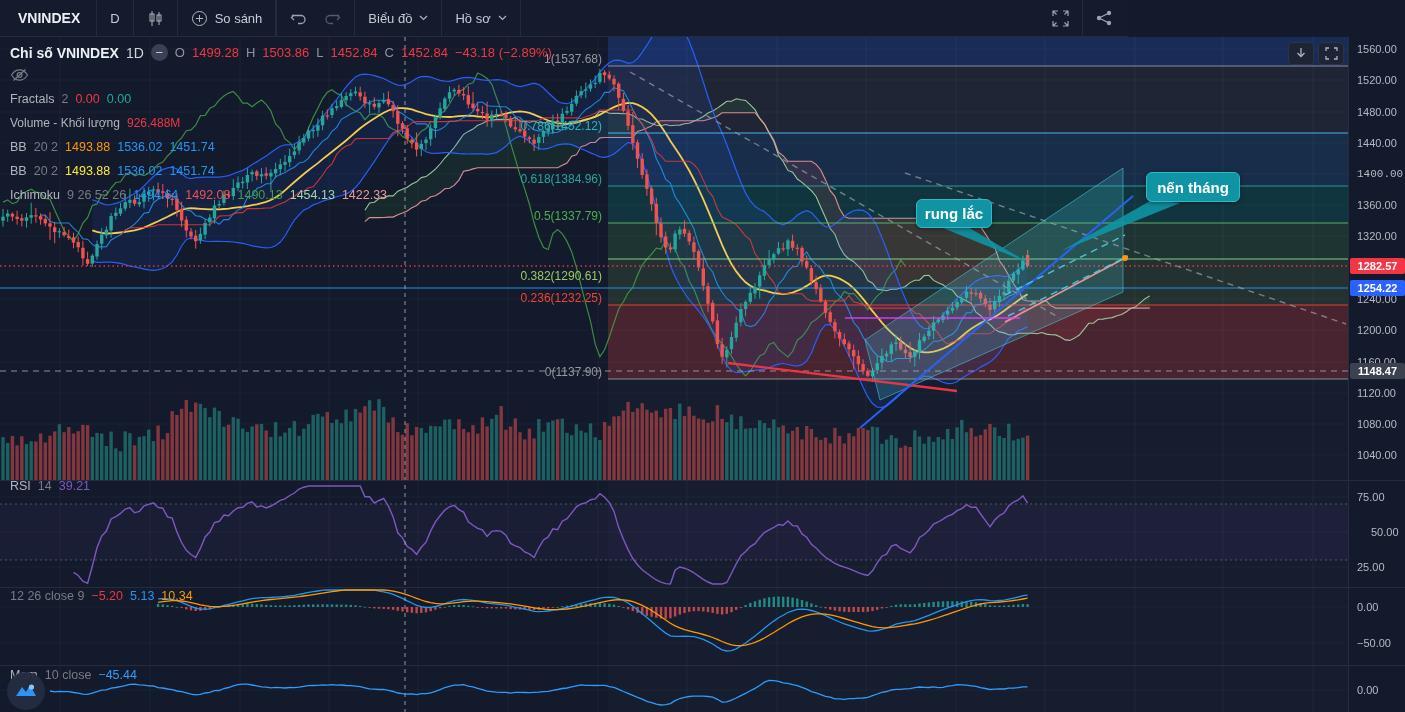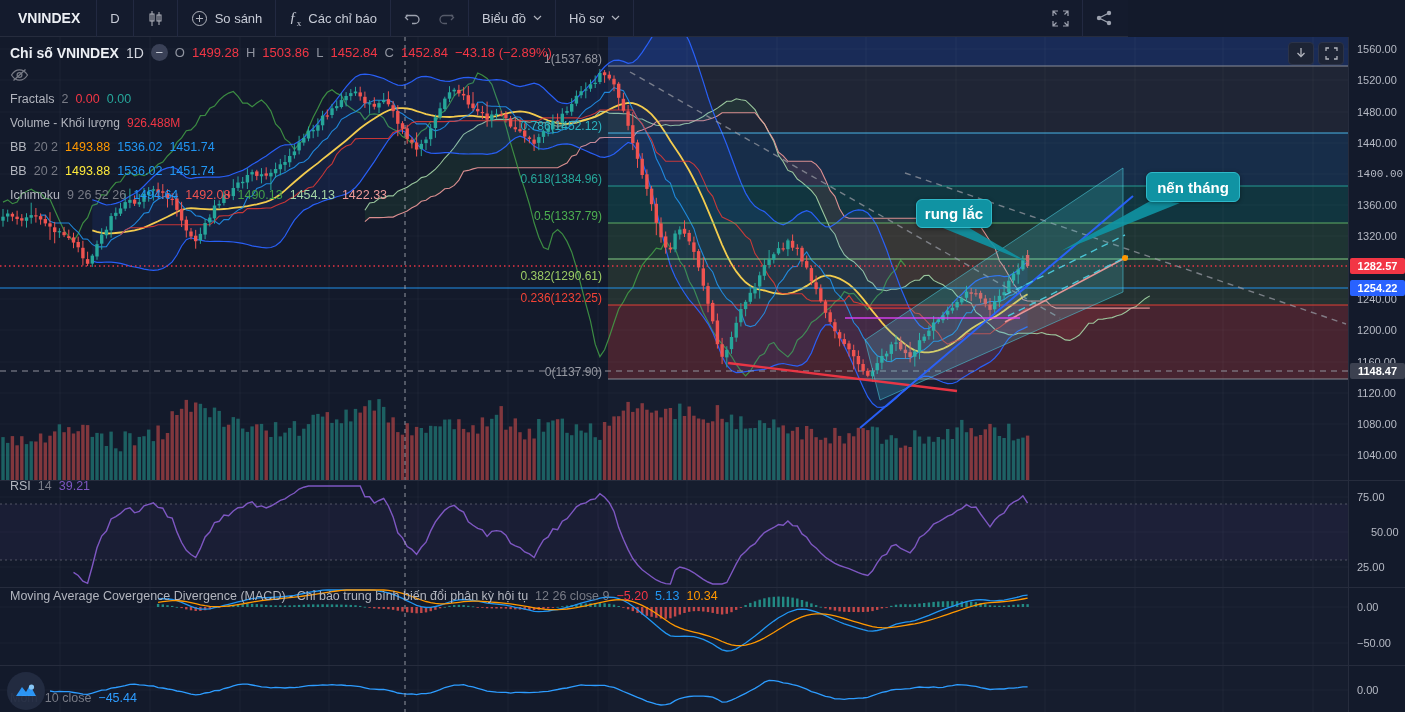--- a/index.html
+++ b/index.html
@@ -79,24 +79,20 @@
       <span class="tb-ico">
         <svg width="17" height="17" viewBox="0 0 17 17">
           <circle cx="8.5" cy="8.5" r="7" fill="none" stroke="#b2b5be"></circle>
           <line x1="8.5" y1="5" x2="8.5" y2="12" stroke="#b2b5be"></line>
           <line x1="5" y1="8.5" x2="12" y2="8.5" stroke="#b2b5be"></line>
         </svg>
       </span>
       <span>So sánh</span>
     </div>
     <div class="tb-sep"></div>
-    <div class="tb-item">
-      <span class="fx-ico">ƒ<sub>x</sub></span>
-      <span>Các chỉ báo</span>
-    </div>
     <div class="tb-sep"></div>
     <div class="tb-item">
       <svg width="18" height="14" viewBox="0 0 18 14">
         <path d="M4 4 L1.5 6.5 L4 9" fill="none" stroke="#9da2af" stroke-width="1.3"></path>
         <path d="M1.8 6.5 H11 a4 4 0 0 1 0 8 H8" fill="none" stroke="#9da2af" stroke-width="1.3" transform="translate(0,-2)"></path>
       </svg>
     </div>
     <div class="tb-item" style="padding-left:2px;">
       <svg width="18" height="14" viewBox="0 0 18 14">
         <path d="M14 4 L16.5 6.5 L14 9" fill="none" stroke="#565b6a" stroke-width="1.3"></path>
@@ -1145,27 +1141,26 @@
         <span style="color: rgb(67, 160, 71);">1490.13</span>
         <span style="color: rgb(165, 214, 167);">1454.13</span>
         <span style="color: rgb(239, 154, 154);">1422.33</span>
       </div>
       <div class="legend-row" style="top: 442px; font-size: 12.5px;">
         <span style="color: rgb(178, 181, 190);">RSI</span>
         <span style="color: rgb(120, 123, 134);">14</span>
         <span style="color: rgb(126, 87, 194);">39.21</span>
       </div>
       <div class="legend-row" style="top: 552px; font-size: 12.5px;">
-        <span style="color: rgb(178, 181, 190);">Moving Average Covergence Divergence (MACD) - Chỉ báo trung bình biến đổi phân kỳ hội tụ</span>
         <span style="color: rgb(120, 123, 134);">12 26 close 9</span>
         <span style="color: rgb(242, 54, 69);">−5.20</span>
         <span style="color: rgb(33, 150, 243);">5.13</span>
         <span style="color: rgb(255, 152, 0);">10.34</span>
       </div>
-      <div class="legend-row" style="top: 631px; font-size: 12.5px; margin-top: 23px;">
+      <div class="legend-row" style="top: 631px; font-size: 12.5px;">
         <span style="color: rgb(178, 181, 190);">Mom</span>
         <span style="color: rgb(120, 123, 134);">10 close</span>
         <span style="color: rgb(45, 156, 255);">−45.44</span>
       </div>
     </div>
   <div class="fibs" id="fib-labels">
       <div class="fiblab" style="color: rgb(149, 152, 161); top: 15px;">1(1537.68)</div>
       <div class="fiblab" style="color: rgb(43, 179, 192); top: 82px;">0.786(1452.12)</div>
       <div class="fiblab" style="color: rgb(38, 166, 154); top: 135px;">0.618(1384.96)</div>
       <div class="fiblab" style="color: rgb(76, 175, 80); top: 172px;">0.5(1337.79)</div>

